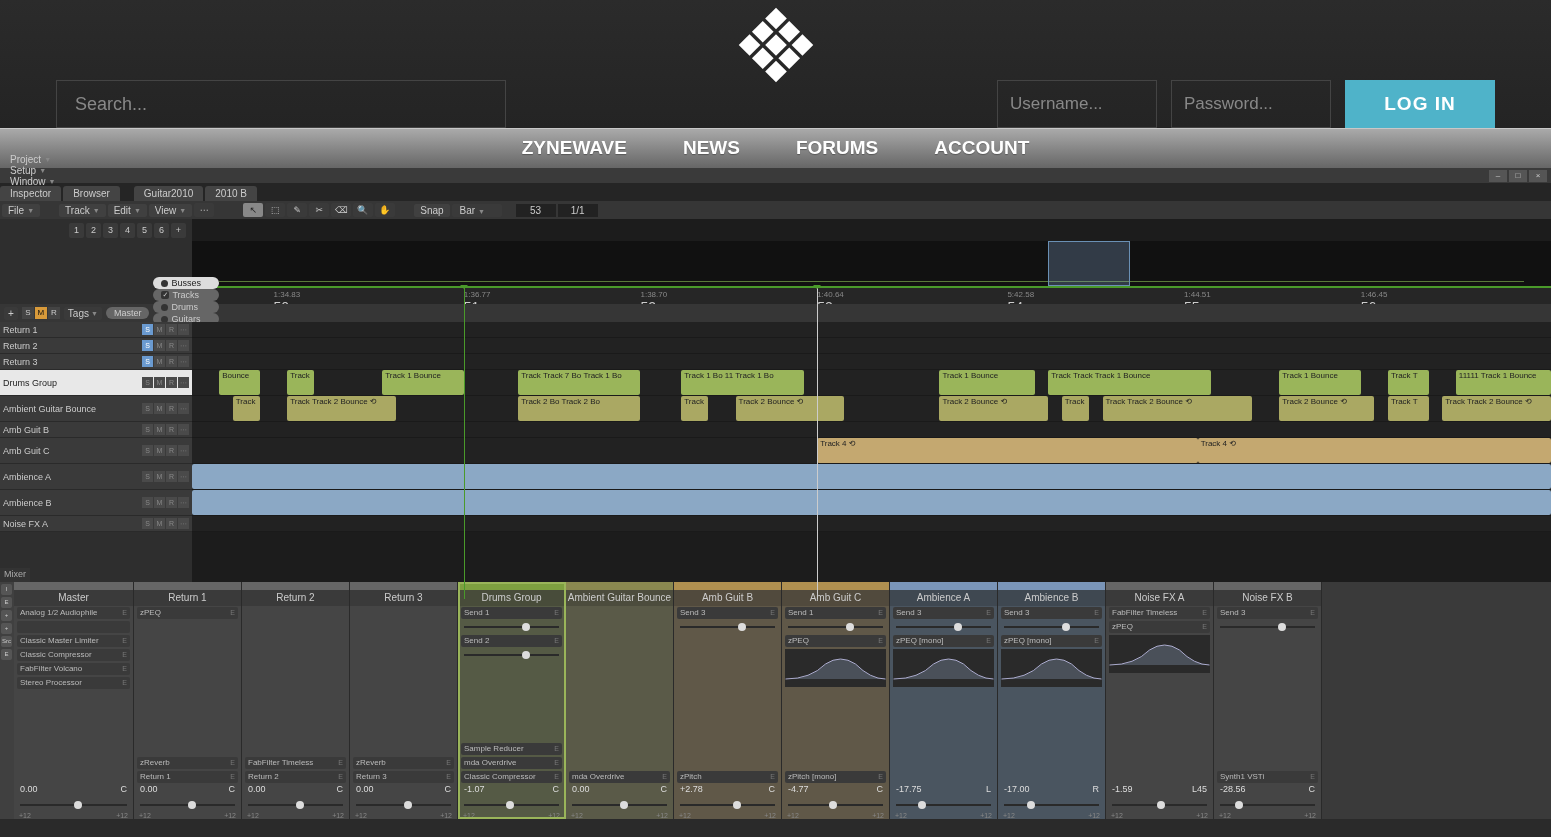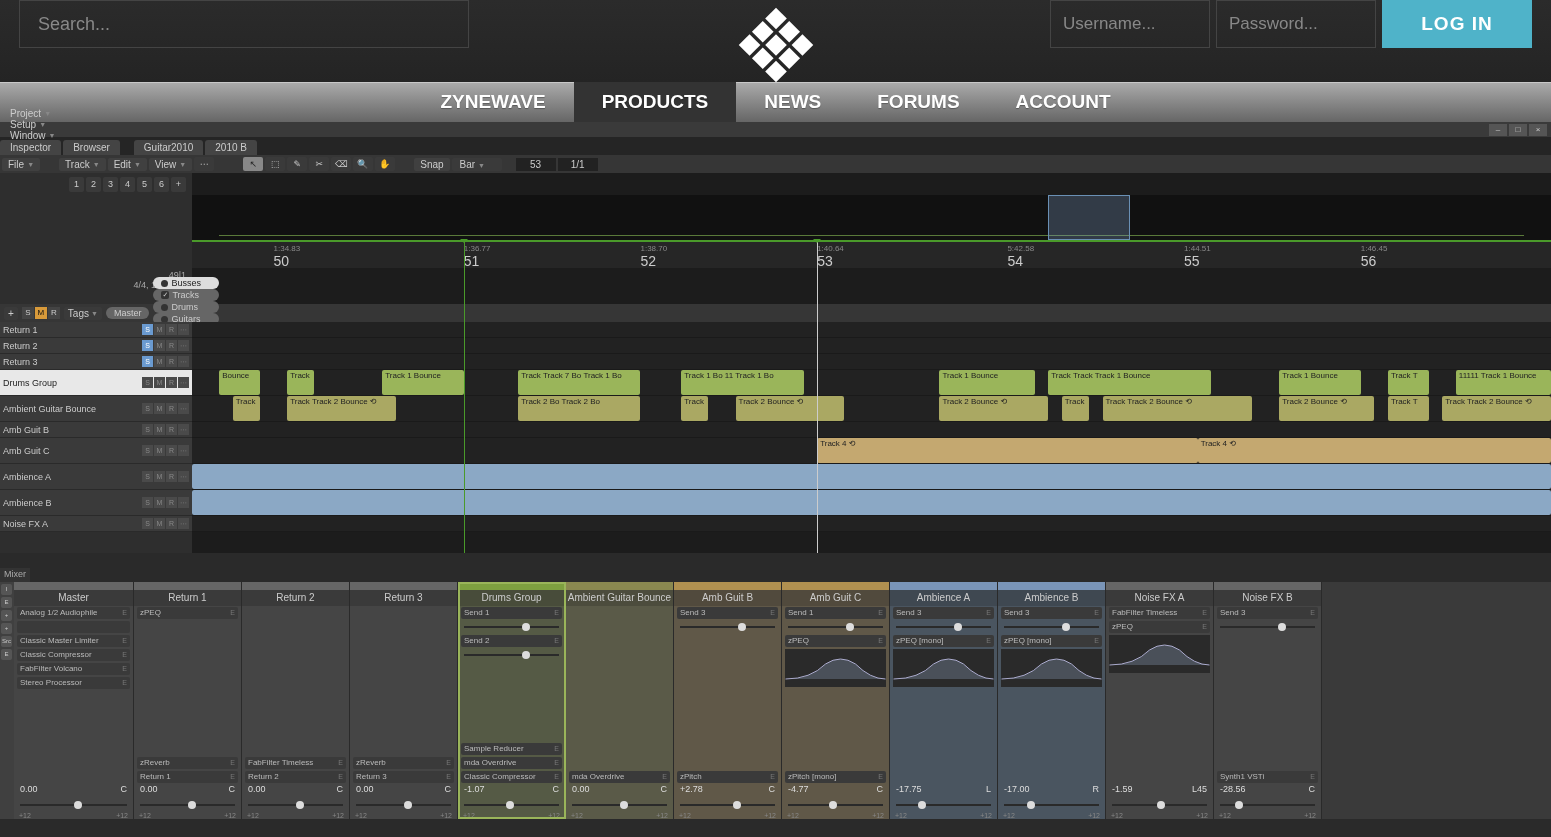--- a/index.html
+++ b/index.html
@@ -1,25 +1,25 @@
 <!DOCTYPE html>
 <html><head>
 <meta charset="utf-8">
 <style>
 *{margin:0;padding:0;box-sizing:border-box;font-family:"Segoe UI",Arial,sans-serif}
 body{background:#2a2a2a;color:#ccc;width:1551px;height:837px;overflow:hidden;font-size:11px}
 
 
-.site-header{background:linear-gradient(#2b2b2b,#242424);height:82px;display:flex;align-items:flex-start;padding:0 19px;position:relative}
+.site-header{background:linear-gradient(#2b2b2b,#242424);height:128px;display:flex;align-items:flex-end;padding:0 56px;position:relative}
 .search-box{width:450px;height:48px;border:1px solid #444;background:transparent;color:#999;padding:0 18px;font-size:18px}
 .search-box::placeholder{color:#888}
 .logo{position:absolute;left:50%;top:14px;transform:translateX(-50%);display:grid;grid-template-columns:repeat(3,18px);grid-gap:4px;transform-origin:center}
 .logo-sq{width:18px;height:18px;background:#fff}
 .logo{transform:translateX(-50%) rotate(45deg) scale(0.85)}
-.login-area{margin-left:auto;display:flex;gap:6px}
+.login-area{margin-left:auto;display:flex;gap:14px}
 .login-input{width:160px;height:48px;border:1px solid #444;background:transparent;color:#999;padding:0 12px;font-size:17px}
 .login-input::placeholder{color:#888}
 .login-btn{width:150px;height:48px;background:#4fb3c9;border:none;color:#fff;font-weight:700;font-size:19px;letter-spacing:1px;cursor:pointer}
 
 
 .main-nav{height:40px;background:linear-gradient(#fafafa,#aaa 2%,#888 50%,#666);display:flex;justify-content:center}
 .nav-item{padding:0 28px;display:flex;align-items:center;font-size:19px;font-weight:700;color:#fff;cursor:pointer;text-shadow:0 1px 1px rgba(0,0,0,.3)}
 .nav-item.active{background:#333;color:#fff}
 
 
@@ -137,21 +137,20 @@
   </div>
   <div class="login-area">
     <input class="login-input" placeholder="Username..." style="">
     <input class="login-input" type="password" placeholder="Password..." style="">
     <button class="login-btn">LOG IN</button>
   </div>
 </div>
 
 <div class="main-nav" id="main-nav">
     <div class="nav-item">ZYNEWAVE</div>
-    <div class="nav-item active">PRODUCTS</div>
     <div class="nav-item">NEWS</div>
     <div class="nav-item">FORUMS</div>
     <div class="nav-item">ACCOUNT</div>
   </div>
 
 <div class="daw">
 
   <div class="menubar">
     <span id="menus">
         <span class="menu">Project <span class="tri">▼</span></span>

